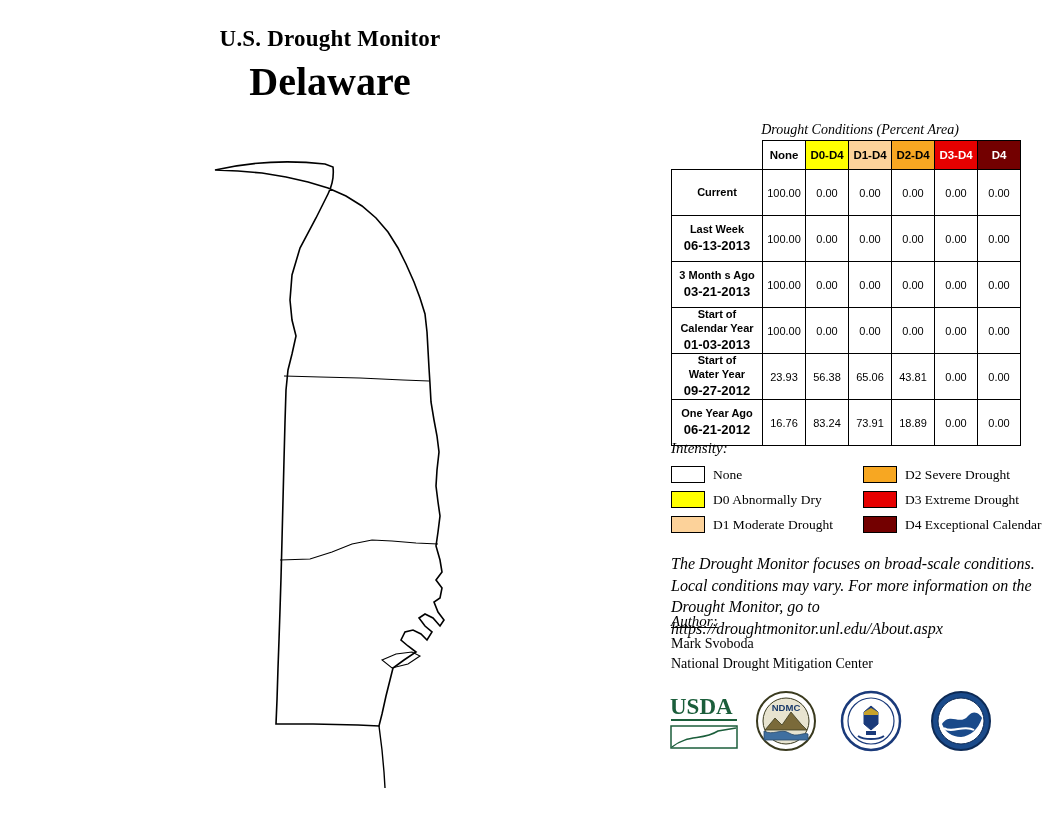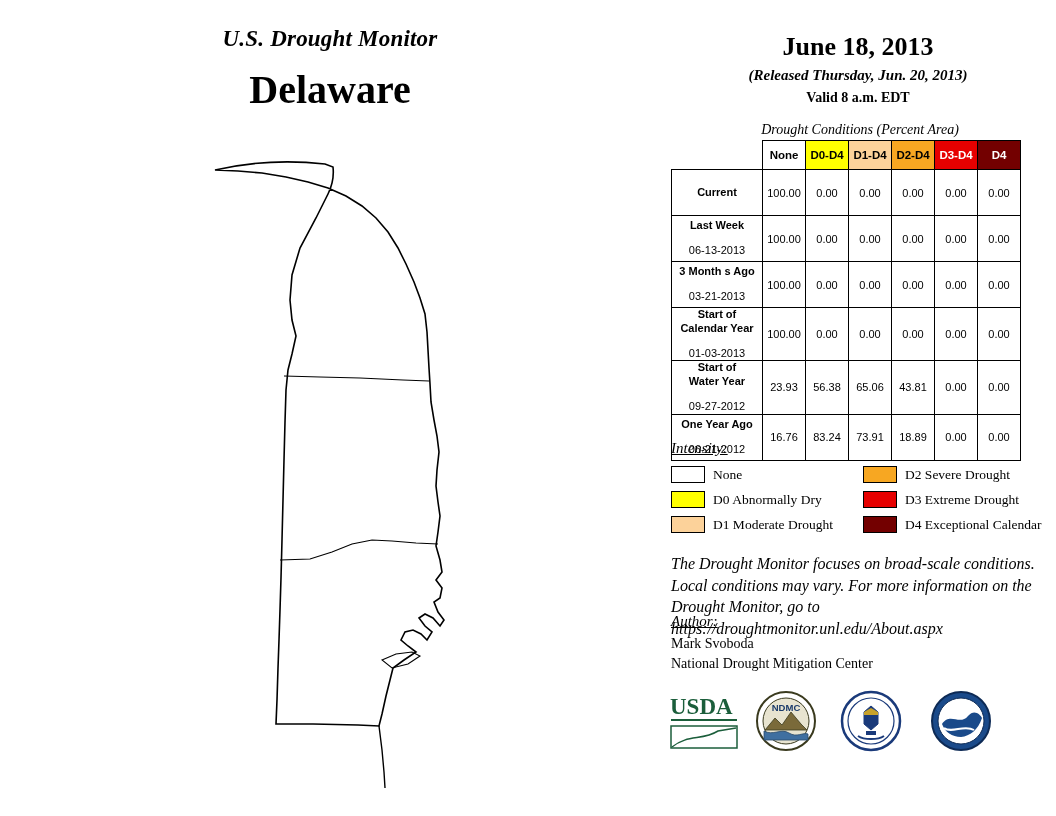--- a/index.html
+++ b/index.html
@@ -26,30 +26,29 @@
   }
   #map-title-block {
     position: absolute;
     left: 0;
     top: 26px;
     width: 660px;
     text-align: center;
   }
   #map-title {
     font-family: "Liberation Serif", serif;
-    font-style: italic;
     font-weight: bold;
     font-size: 23px;
     letter-spacing: 0.2px;
   }
   #state-title {
     font-family: "Liberation Serif", serif;
     font-weight: bold;
     font-size: 40px;
-    margin-top: 14px;
+    margin-top: 6px;
   }
   #map-area {
     position: absolute;
     left: 120px;
     top: 140px;
     width: 430px;
     height: 650px;
   }
 
   
@@ -124,38 +123,37 @@
   #stats-table tbody td.rowlabel {
     width: 86px;
     height: 45px;
     font-size: 11px;
     font-weight: bold;
     line-height: 1.25;
     padding: 0 2px;
   }
   #stats-table tbody td.rowlabel .sub {
     display: block;
-    font-size: 11px;
-    font-weight: normal;
-    margin-top: 11px;
+    font-size: 13px;
+    font-weight: bold;
+    margin-top: 1px;
   }
   #stats-table tbody td.val {
     width: 42px;
     font-size: 11px;
   }
 
   
   #intensity-header {
     position: absolute;
     left: 11px;
     top: 440px;
     font-family: "Liberation Serif", serif;
     font-style: italic;
     font-size: 15px;
-    text-decoration: underline;
   }
   #legend {
     position: absolute;
     left: 11px;
     top: 462px;
     width: 380px;
   }
   .legend-col {
     position: absolute;
     top: 0;
@@ -339,25 +337,20 @@
 
       <path fill="none" stroke="#000000" stroke-width="1.1" d="M 262,520 L 276,514 L 292,512 L 300,516 L 288,524 L 272,528 Z"></path>
 
       <path fill="none" stroke="#000000" stroke-width="1.4" d="M 259,586 L 262,610 L 264,632 L 265,648"></path>
     </svg>
   </div>
 </div>
 
 <div id="right-panel">
 
-  <div id="date-block">
-    <div id="date-main">June 18, 2013</div>
-    <div id="date-released">(Released Thursday, Jun. 20, 2013)</div>
-    <div id="date-valid">Valid 8 a.m. EDT</div>
-  </div>
 
   <div id="table-caption">Drought Conditions (Percent Area)</div>
 
   <table id="stats-table">
     <thead>
       <tr>
         <th class="corner"></th>
         <th class="catcol" style="background:#ffffff">None</th>
         <th class="catcol" style="background:#ffff00">D0-D4</th>
         <th class="catcol" style="background:#fcd29a">D1-D4</th>

